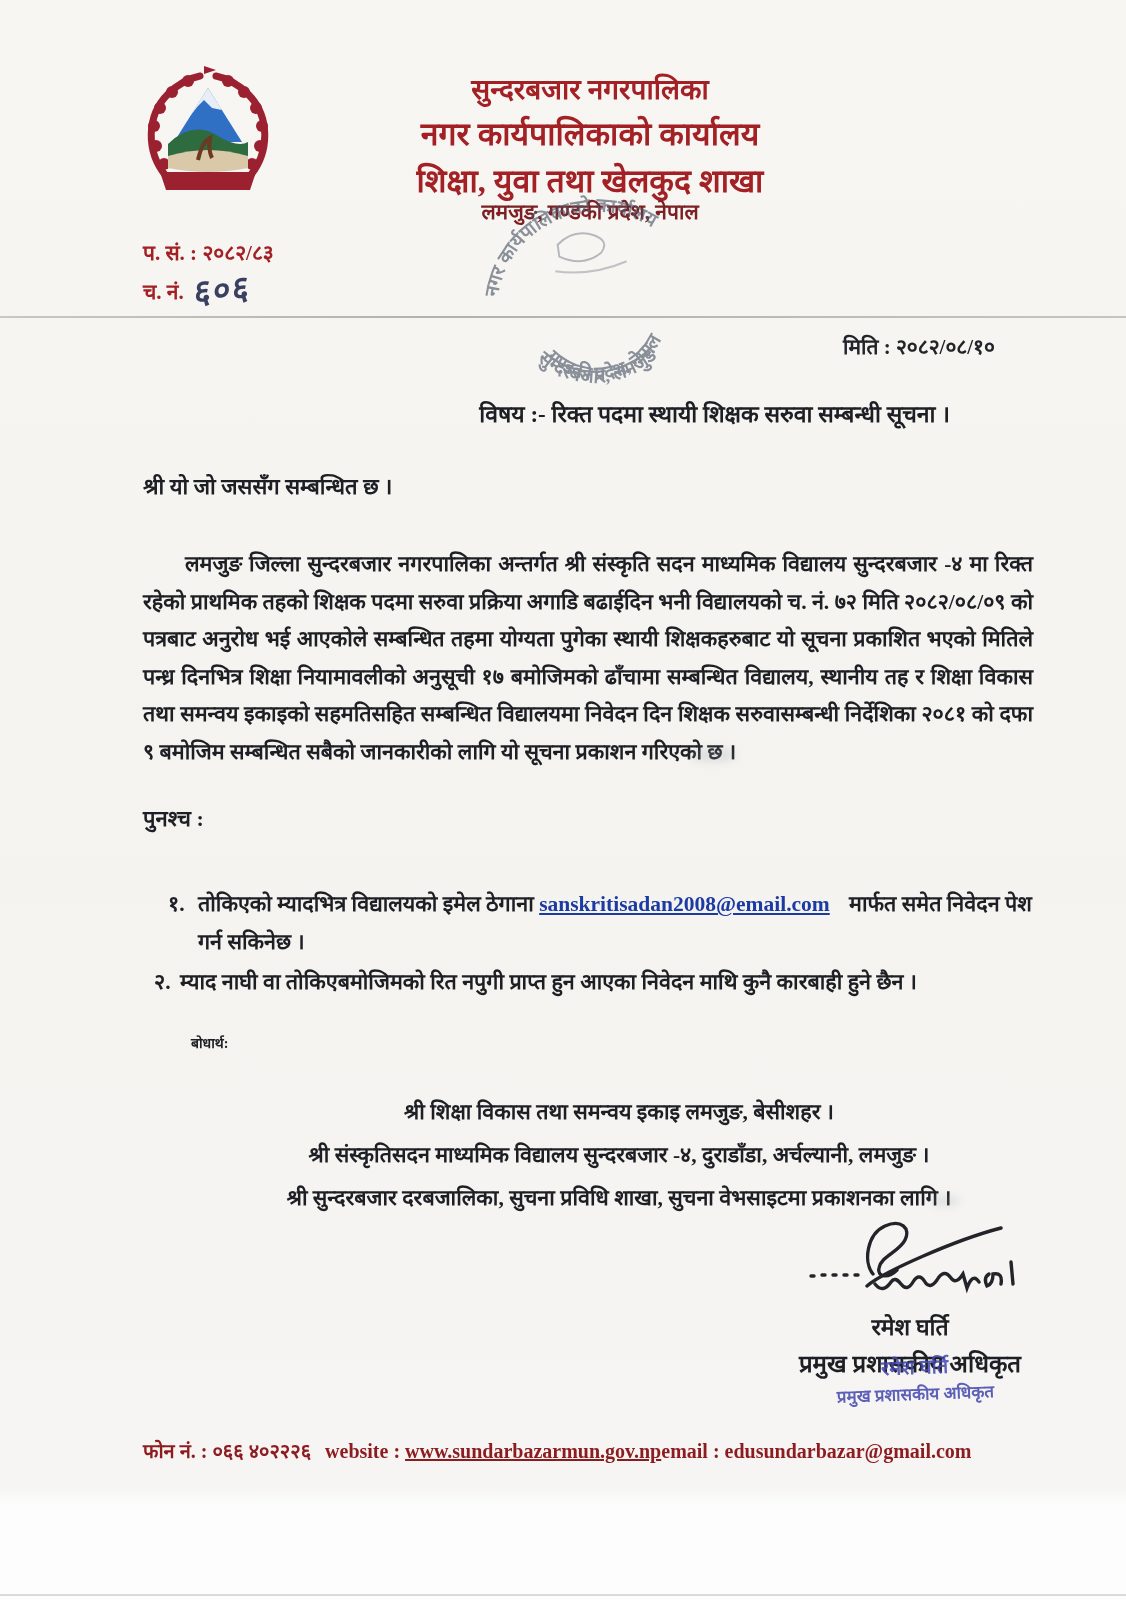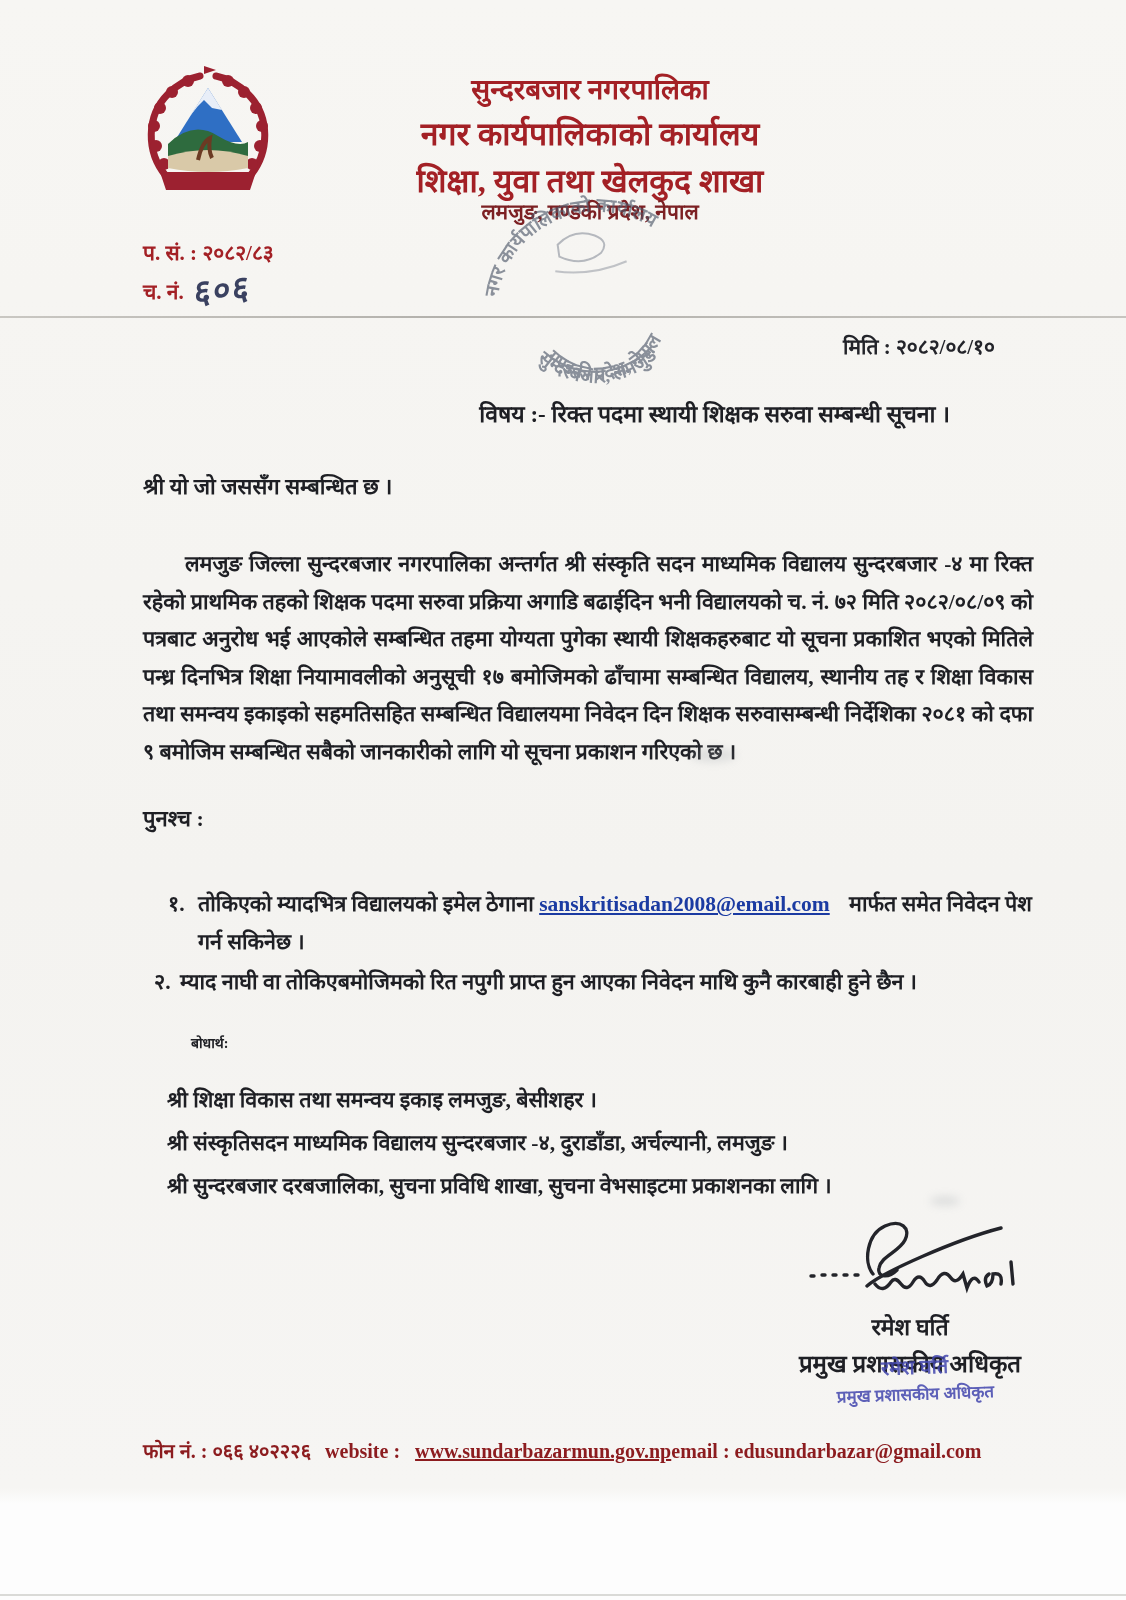--- a/index.html
+++ b/index.html
@@ -34,35 +34,35 @@
   .ps-list{position:absolute;left:168px;top:886px;width:868px;font-size:21.5px;line-height:37.5px;
            font-weight:600;color:#1e1f24;}
   .ps-item{display:flex;margin-bottom:3px;}
   .ps-num{flex:0 0 30px;}
   .ps-body{flex:1;}
   .email-link{color:#1b3ba2;font-weight:bold;text-decoration:underline;
               font-family:"Liberation Serif","DejaVu Serif",serif;}
   .after-email{margin-left:14px;}
   .cc-head{position:absolute;left:143px;top:1033px;font-size:14px;font-weight:bold;color:#1e1f24;margin-left:48px;}
   .cc-list{position:absolute;left:163px;top:1075px;width:880px;font-size:21.5px;font-weight:600;
-           color:#1e1f24;line-height:43px;list-style:none;margin:4px;padding:0;}
+           color:#1e1f24;line-height:43px;list-style:none;margin:16px;padding:0;text-align:center;}
   
   .sig-scribble{position:absolute;left:805px;top:1212px;width:270px;height:105px;}
   .sig-name{position:absolute;left:800px;top:1310px;width:220px;text-align:center;
             font-size:23px;font-weight:600;color:#1e1f24;}
   .sig-title{position:absolute;left:775px;top:1346px;width:270px;text-align:center;
              font-size:24px;font-weight:bold;color:#1e1f24;}
   .officer-stamp{position:absolute;left:800px;top:1352px;width:230px;text-align:center;
                  color:#4347ae;transform:rotate(-2deg);opacity:.85;line-height:1.5;}
   .officer-stamp .s1{font-size:20px;font-weight:600;}
   .officer-stamp .s2{font-size:17px;font-weight:600;}
   
   .contact{position:absolute;left:143px;top:1437px;font-size:20px;font-weight:bold;color:#8c1c1f;
            white-space:nowrap;}
-  .contact .web{text-decoration:underline;margin-left:10px;}
+  .contact .web{text-decoration:underline;}
   .contact .gap{display:inline-block;width:14px;}
   
   .cs-bar{position:absolute;left:0;top:1505px;width:1126px;height:95px;background:#fdfdfd;}
   .bottom-edge{position:absolute;left:0;top:1594px;width:1126px;height:2px;background:#dadad7;}
   
   .smudge{position:absolute;border-radius:50%;filter:blur(4px);background:#9aa0a6;opacity:.25;}
 </style>
 </head>
 <body>
 

